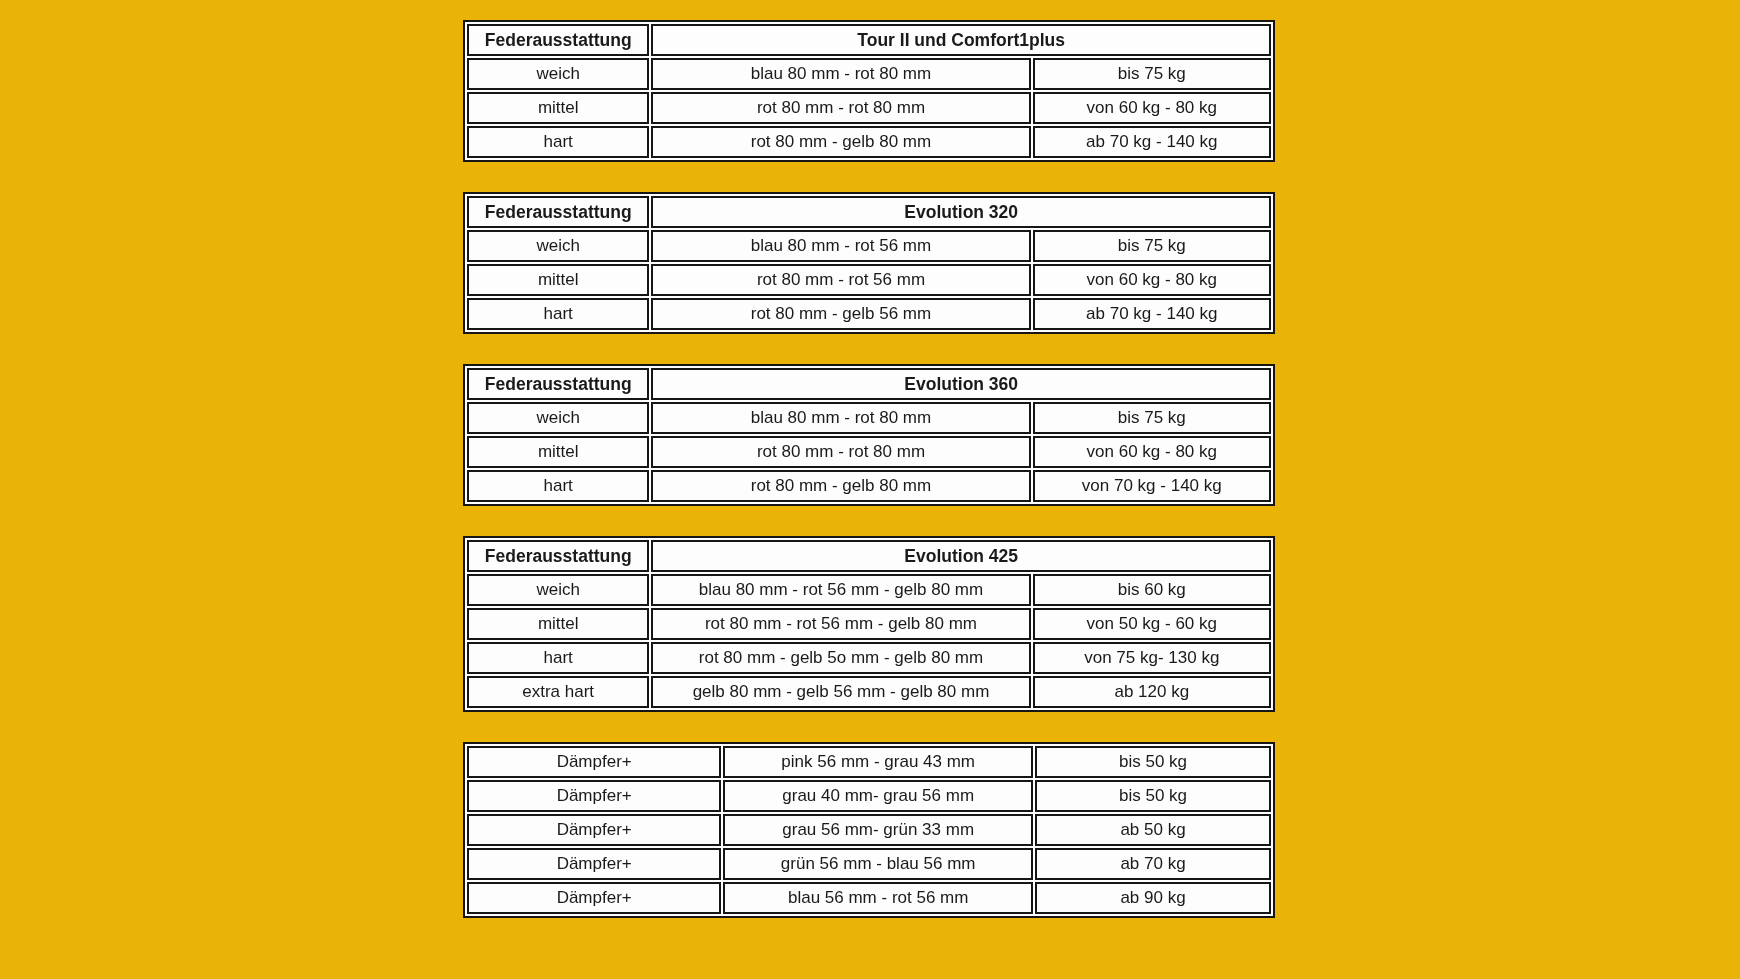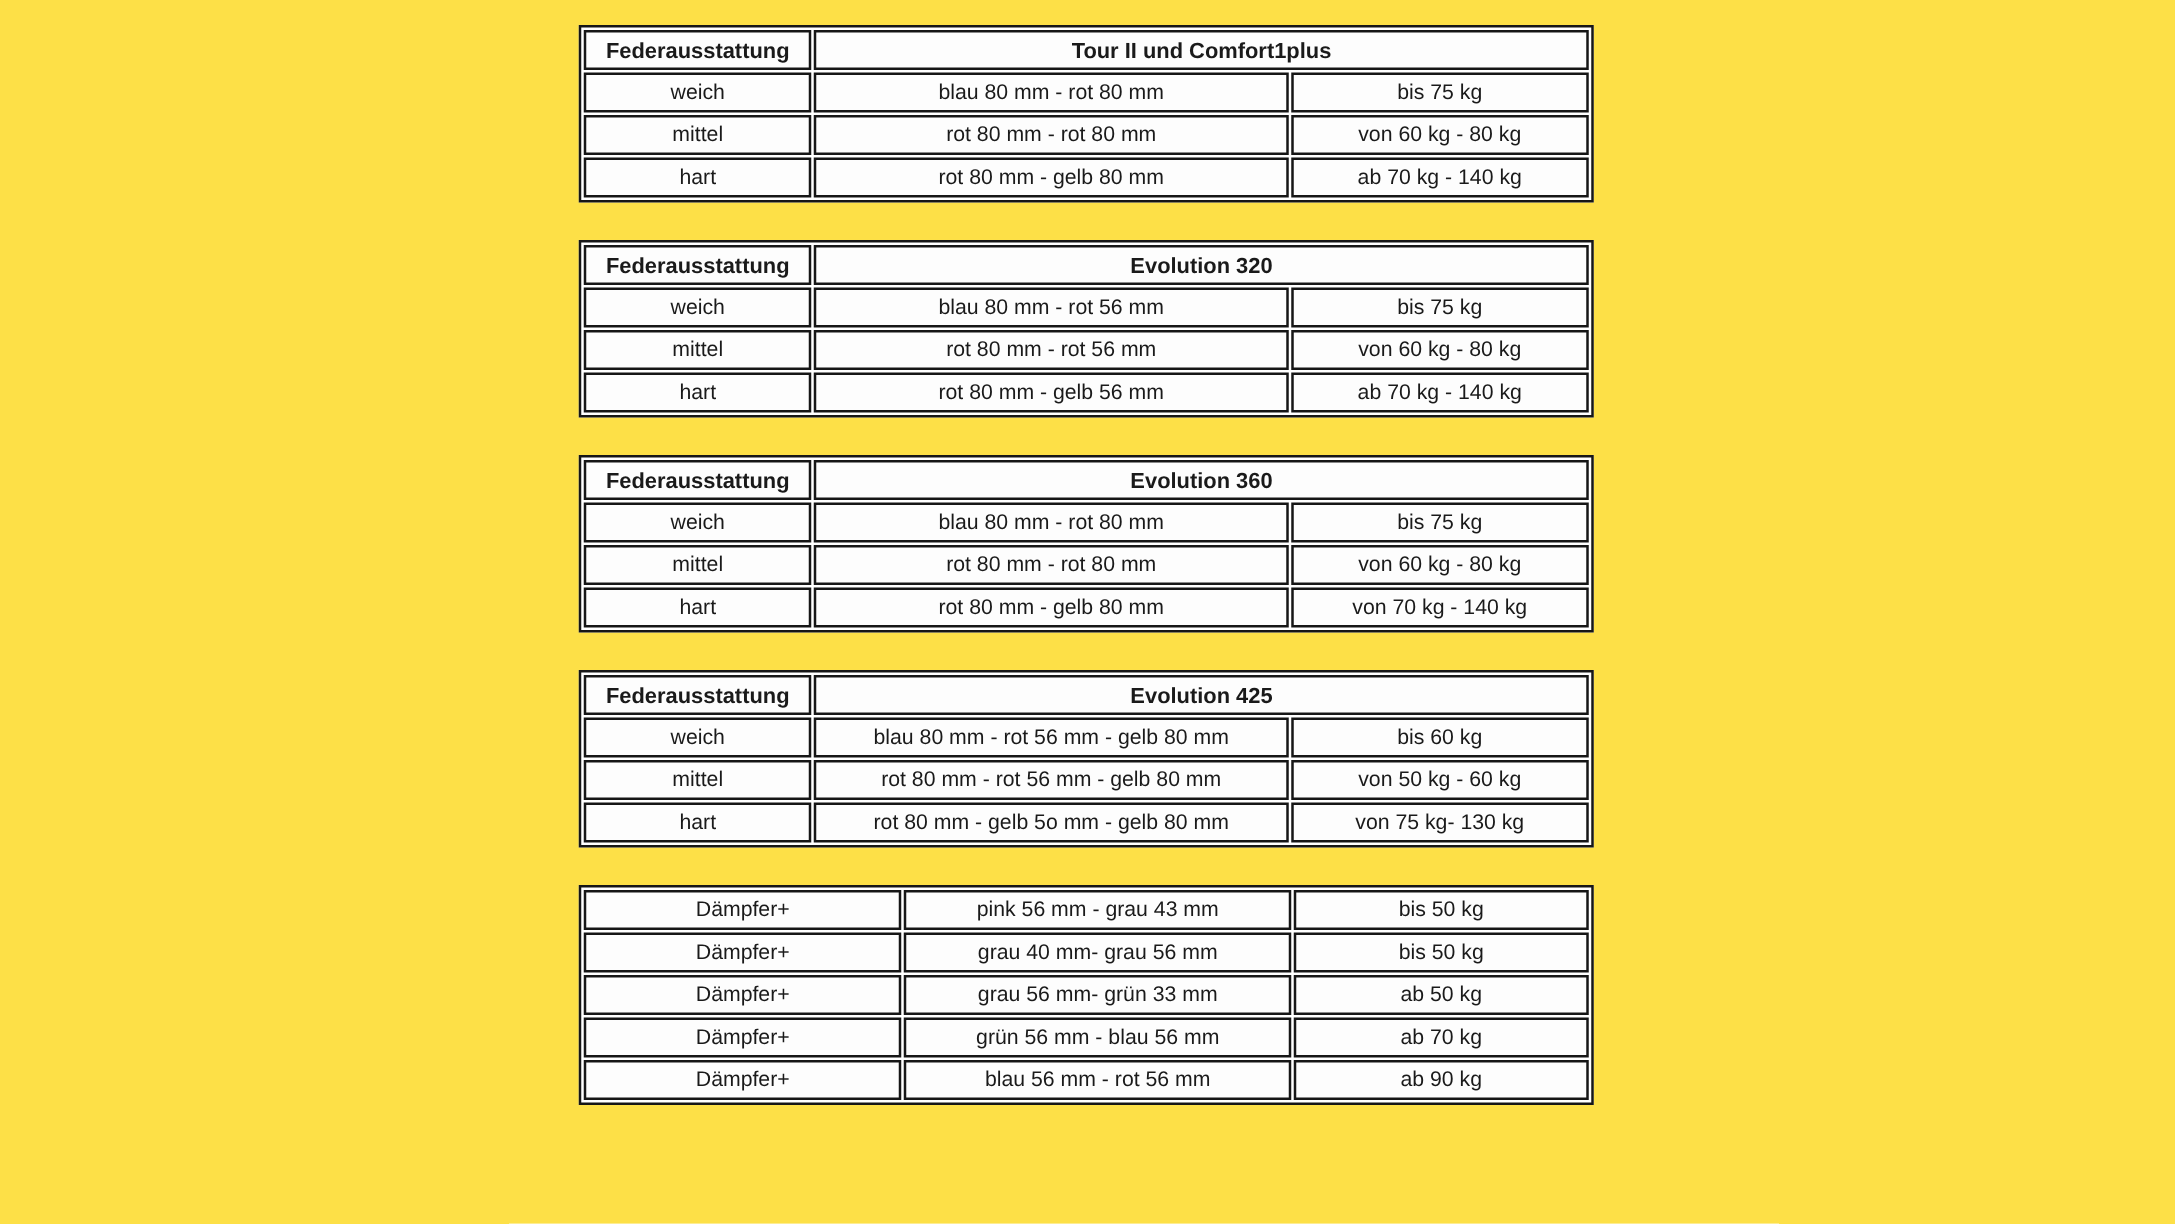--- a/index.html
+++ b/index.html
@@ -4,21 +4,21 @@
 <style>
   html, body {
     margin: 0;
     padding: 0;
     background: #ffffff;
   }
   .canvas {
     position: relative;
     width: 1740px;
     height: 979px;
-    background: #fde047;
+    background: #eab308;
     font-family: "Liberation Sans", sans-serif;
     color: #1a1a1a;
     overflow: hidden;
   }
   .content {
     position: absolute;
     left: 463px;
     top: 20px;
     width: 812px;
   }
@@ -168,20 +168,25 @@
       <tr>
         <td>mittel</td>
         <td>rot 80 mm - rot 56 mm - gelb 80 mm</td>
         <td>von 50 kg - 60 kg</td>
       </tr>
       <tr>
         <td>hart</td>
         <td>rot 80 mm - gelb 5o mm - gelb 80 mm</td>
         <td>von 75 kg- 130 kg</td>
       </tr>
+      <tr>
+        <td>extra hart</td>
+        <td>gelb 80 mm - gelb 56 mm - gelb 80 mm</td>
+        <td>ab 120 kg</td>
+      </tr>
     </tbody>
       </table>
 
     <table class="spec-table cols-wide">
       <colgroup>
           <col class="c1">
           <col class="c2">
           <col class="c3">
         </colgroup>
       <tbody>

